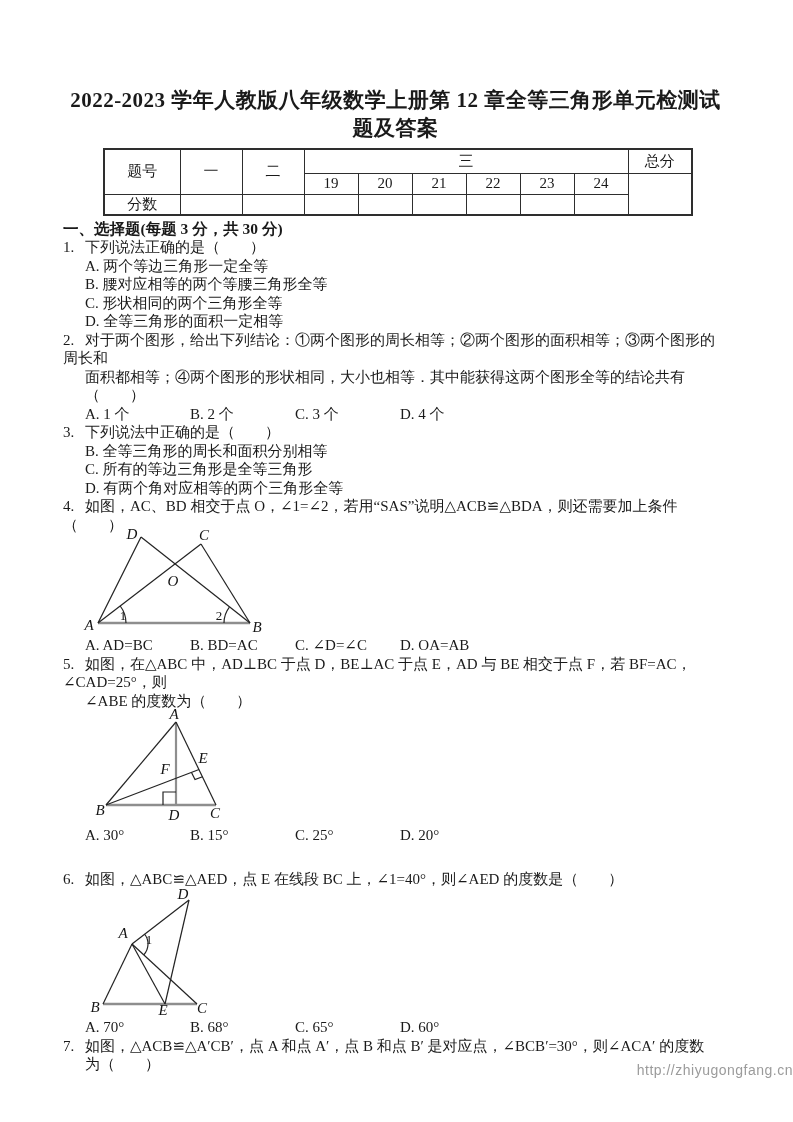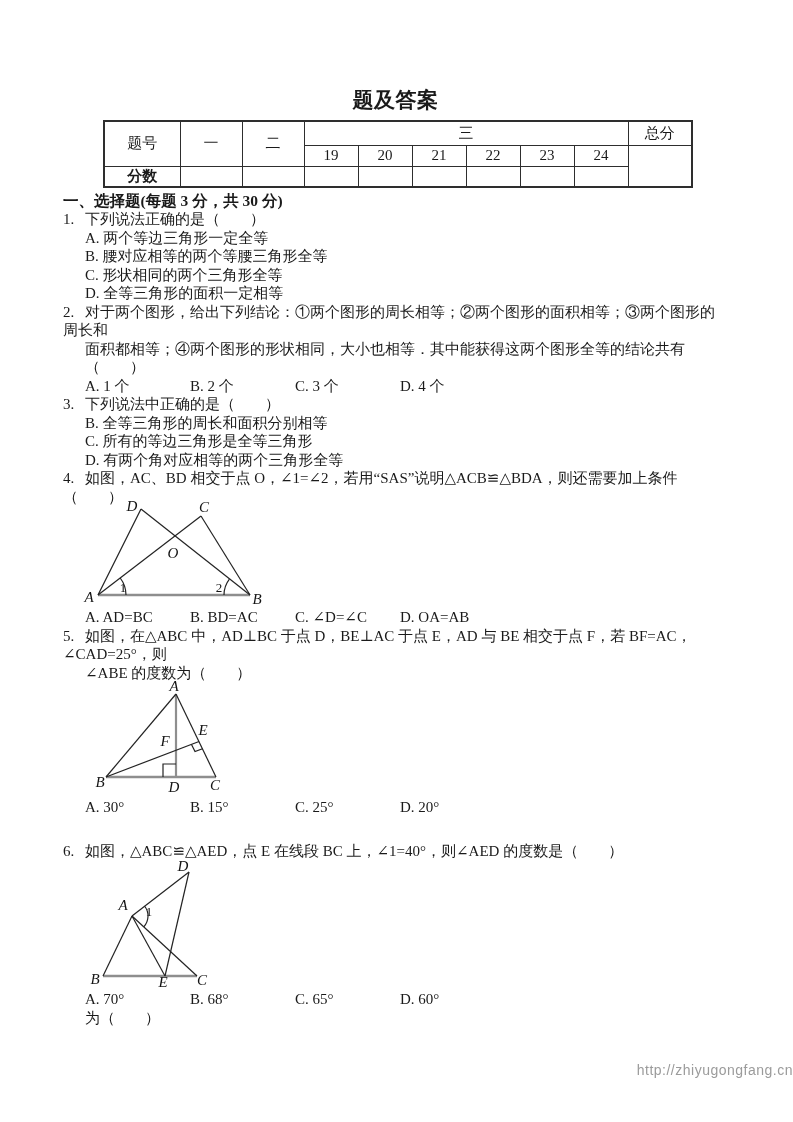--- a/index.html
+++ b/index.html
@@ -6,21 +6,21 @@
   body{width:793px;height:1122px;overflow:hidden;
        font-family:"Liberation Serif","DejaVu Serif",serif;color:#1a1a1a;}
   .page{position:relative;width:793px;height:1122px;background:#fff;}
   .content{padding:0 65px 0 63px;}
   .title{margin:0 auto;padding-top:86px;text-align:center;font-size:21px;
          font-weight:bold;line-height:28px;letter-spacing:.5px;}
   table.score{border-collapse:collapse;margin:6px 0 0 40px;table-layout:fixed;}
   table.score,table.score td{border:1.5px solid #2e2e2e;}
   table.score{border-width:2px;}
   table.score td{text-align:center;font-size:15px;padding:0;vertical-align:middle;}
-  tr.r1{height:24px;} tr.r2{height:21px;} tr.r3{height:19px;font-weight:bold;}
+  tr.r1{height:24px;} tr.r2{height:21px;} tr.r3{height:19px;}
   .sec-head{font-weight:bold;font-size:15.5px;line-height:18.5px;margin-top:4px;}
   .q{font-size:15px;line-height:18.5px;}
   .q .line{padding-left:22px;}
   .q .line.first{padding-left:0;}
   .qnum{display:inline-block;width:22px;}
   .optline{padding-left:22px;line-height:18.5px;}
   .optrow{padding-left:22px;line-height:18.5px;white-space:nowrap;}
   .opt{display:inline-block;width:105px;}
   .opt.last{width:auto;}
   svg.fig{display:block;}
@@ -38,20 +38,21 @@
           font-family:"Liberation Sans","DejaVu Sans",sans-serif;
           font-size:14px;color:#9b9b9b;letter-spacing:.5px;}
 </style>
 </head>
 <body>
 
 <div class="page">
   <div class="content">
 
     <div class="title">
+      <div>2022-2023 学年人教版八年级数学上册第 12 章全等三角形单元检测试</div>
       <div>题及答案</div>
     </div>
 
     <table class="score">
       <colgroup>
         <col style="width:76px">
           <col style="width:62px">
           <col style="width:62px">
         <col style="width:54px">
           <col style="width:54px">
@@ -184,19 +185,20 @@
         <text x="100" y="11">D</text>
         <text x="80" y="127">E</text>
         <text class="num" x="66" y="56">1</text>
       </svg>
       <div class="optrow">
         <span class="opt">A. 70°</span><span class="opt">B. 68°</span><span class="opt">C. 65°</span><span class="opt last">D. 60°</span>
       </div>
     </div>
 
     <div class="q">
+      <div class="line first"><span class="qnum">7.</span><span>如图，△ACB≌△A′CB′，点 A 和点 A′，点 B 和点 B′ 是对应点，∠BCB′=30°，则∠ACA′ 的度数</span></div>
       <div class="line">为（　　）</div>
     </div>
 
   </div>
 
   <div class="footer">http://zhiyugongfang.cn</div>
 </div>
 
 </body></html>

